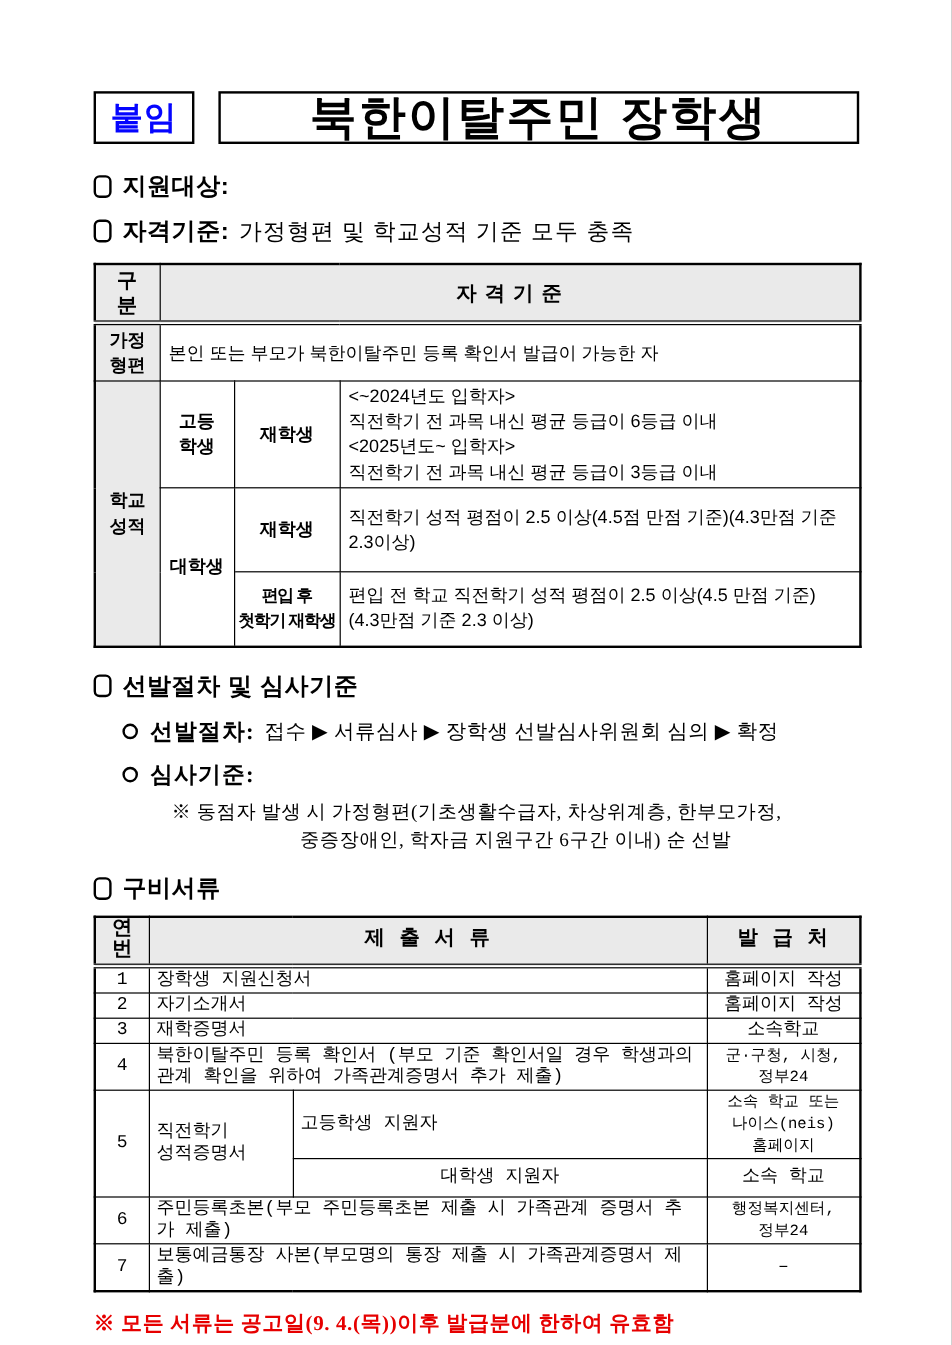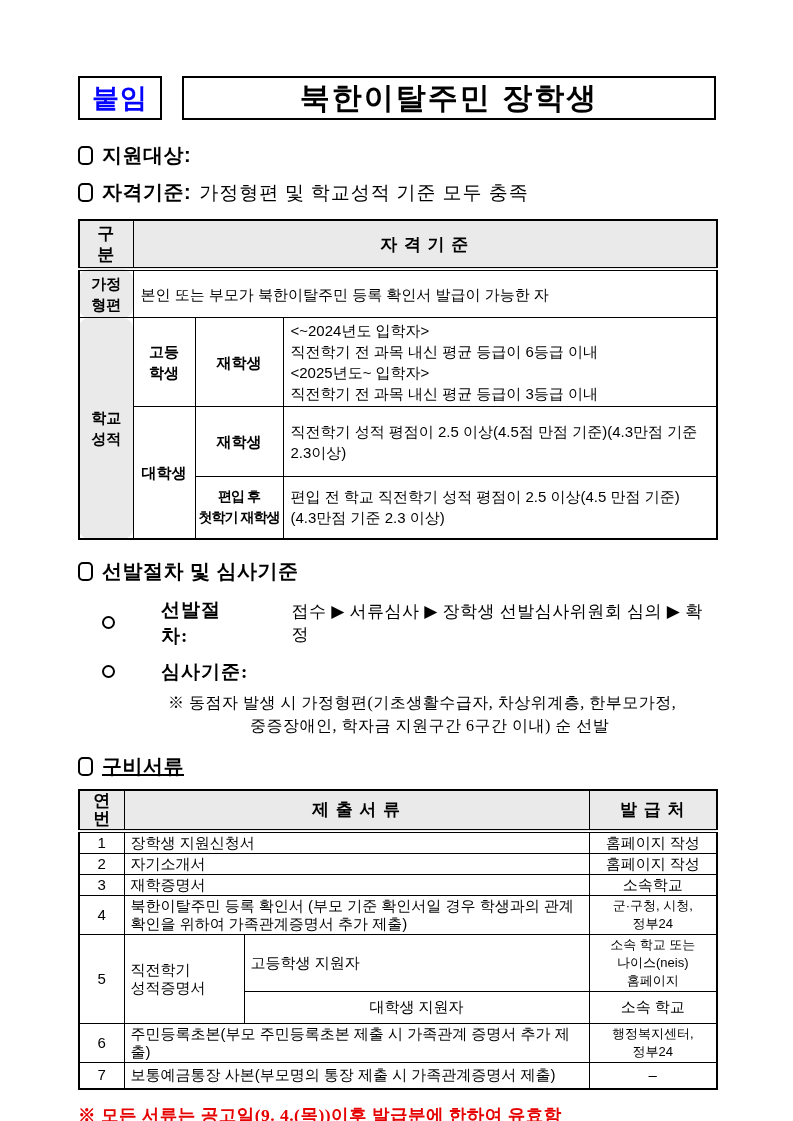--- a/index.html
+++ b/index.html
@@ -14,21 +14,21 @@
 
   
   .hdr { display:flex; align-items:stretch; height:44px;text-align:center; }
   .badge-box {
     width:84px; border:2px solid #000; display:flex; align-items:center; justify-content:center;
     color:#0505ff; font-size:27px; font-weight:bold; letter-spacing:1px; flex:0 0 auto;
   }
   .title-box {
     flex:1; margin-left:20px; border:2px solid #000;
     display:flex; align-items:center; justify-content:center;
-    font-size:30px; font-weight:bold; letter-spacing:2px;
+    font-size:39px; font-weight:bold; letter-spacing:2px;
   }
 
   
   .h-line { display:flex; align-items:center; margin-top:22px; }
   .chk {
     width:15px; height:19px; border:2.5px solid #000; border-radius:5px;
     display:inline-block; margin-right:9px; flex:0 0 auto;
   }
   .h-label { font-size:20px; font-weight:bold; letter-spacing:0.5px; }
   .h-value { font-size:19px; margin-left:8px; letter-spacing:1px; }
@@ -39,42 +39,42 @@
   td, th { border:1px solid #000; font-size:15px; vertical-align:middle; }
   .th-cell {
     background:#eaeaea; font-weight:bold; font-size:17px; text-align:center;
     border-bottom:4px double #000; height:30px; letter-spacing:1px;
   }
   .gray { background:#eaeaea; }
   .c { text-align:center; }
   .b { font-weight:normal; }
   .crit-table { margin-top:13px; }
   .crit-table td { padding:2px 7px; line-height:21px; }
-  .crit-table .lbl { text-align:center; font-weight:bold; padding:2px 2px;border-radius:10px; }
+  .crit-table .lbl { text-align:center; font-weight:bold; padding:2px 2px; }
   .r-family td { height:40px; }
   .r-high td { height:88px; }
   .r-univ1 td { height:70px; }
   .r-univ2 td { height:62px; }
   .cell-lines div { line-height:21px; }
   .transfer-lbl { font-size:14px; letter-spacing:-1px; }
 
   
-  .bullet-line { display:flex; align-items:center; margin-left:24px;gap:36px; }
+  .bullet-line { display:flex; align-items:center; margin-left:24px; }
   .circle {
     width:13px; height:13px; border:2.5px solid #000; border-radius:50%;
     display:inline-block; margin-right:10px; flex:0 0 auto;
   }
   .b-label { font-size:19px; font-weight:bold; letter-spacing:1px; }
   .b-value { font-size:17px; margin-left:8px; letter-spacing:0.5px; }
-  .sel-note1 { margin:8px 0 0 90px; font-size:16px; letter-spacing:0.5px; }
+  .sel-note1 { margin:8px 0 0 65px; font-size:16px; letter-spacing:0.5px; }
   .sel-note2 { margin:2px 0 0 172px; font-size:16px; letter-spacing:0.5px; }
 
   
   .doc-table { margin-top:9px; }
-  .doc-table td { padding:1px 6px; line-height:18px; }
+  .doc-table td { padding:1px 6px; line-height:18px;font-family:Liberation Mono, monospace; }
   .issuer { text-align:center; }
   .issuer-sm { text-align:center; font-size:13px; line-height:15px; }
   .rowh-s td { height:20px; }
   .rowh-4 td { height:38px; }
   .rowh-5a td { height:47px; }
   .rowh-5b td { height:32px;text-align:center; }
   .rowh-6 td { height:36px; }
   .rowh-7 td { height:27px; }
   .grp { }
 
@@ -159,21 +159,21 @@
     <span class="b-label serif">선발절차:</span>
     <span class="b-value serif">접수 ▶ 서류심사 ▶ 장학생 선발심사위원회 심의 ▶ 확정</span>
   </div>
   <div class="bullet-line" style="margin-top:10px;">
     <span class="circle"></span>
     <span class="b-label serif">심사기준:</span>
   </div>
   <div class="sel-note1 serif">※ 동점자 발생 시 가정형편(기초생활수급자, 차상위계층, 한부모가정,</div>
   <div class="sel-note2 serif">중증장애인, 학자금 지원구간 6구간 이내) 순 선발</div>
 
-  <div class="h-line" style="margin-top:16px;text-decoration:underline;">
+  <div class="h-line" style="margin-top:16px;">
     <span class="chk"></span>
     <span class="h-label">구비서류</span>
   </div>
 
   <table class="doc-table">
     <colgroup>
         <col style="width:45px">
         <col style="width:120px">
         <col style="width:345px">
         <col style="width:128px">

